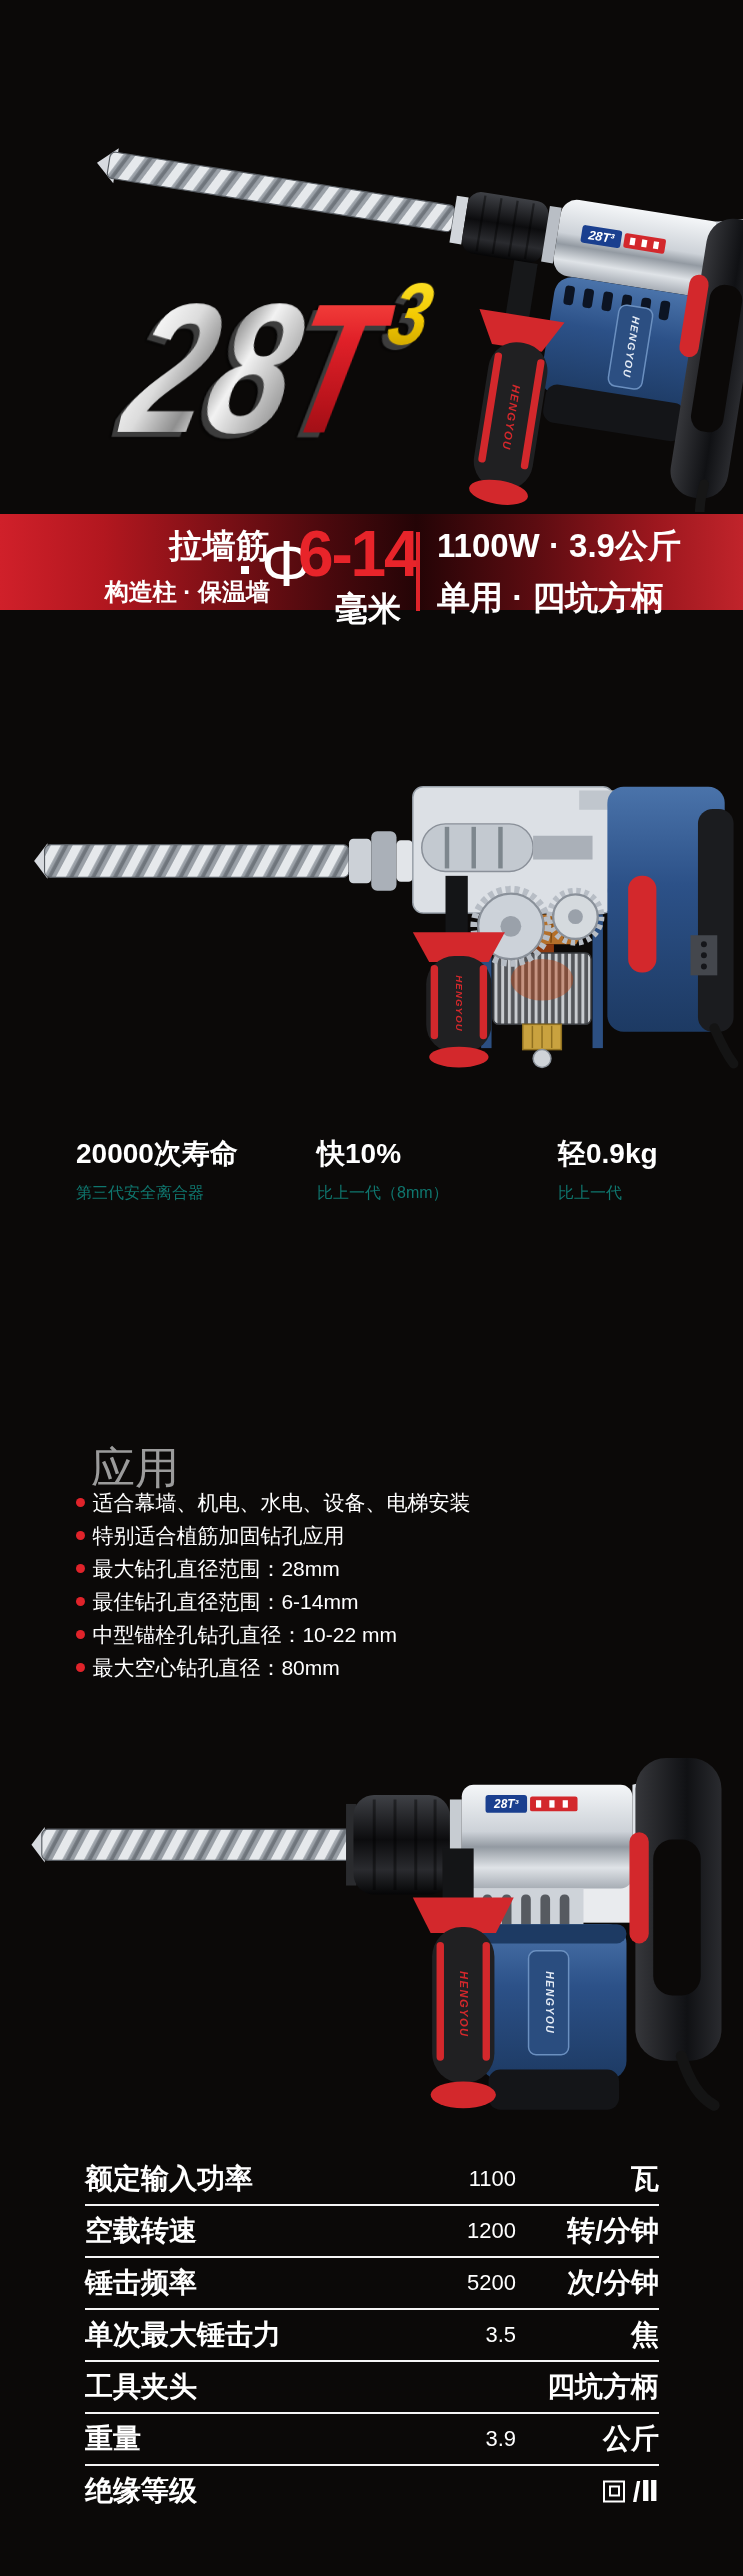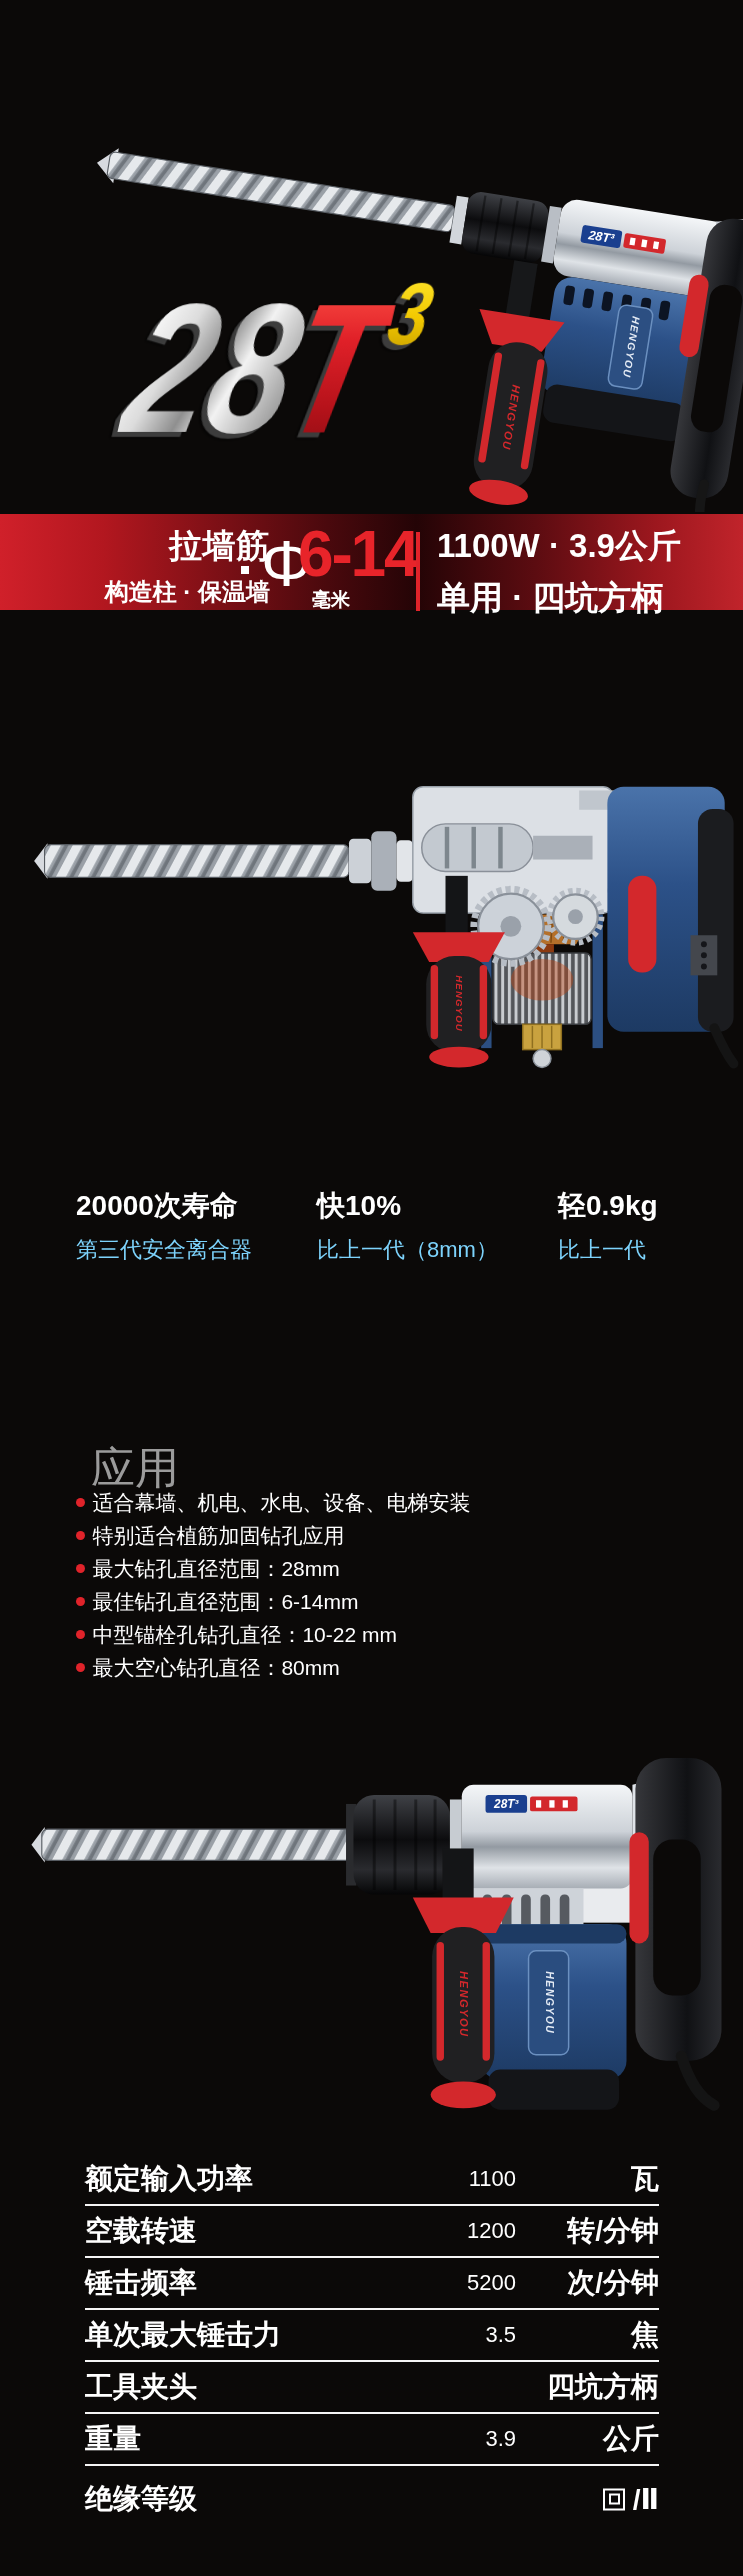--- a/index.html
+++ b/index.html
@@ -36,42 +36,42 @@
   
   .banner{
     left:0;top:514px;width:744px;height:96px;
     background:linear-gradient(90deg,#d0202a 0%,#b2171f 14%,#4a090d 44%,#240406 56%,#5c0c11 72%,#9c171e 88%,#c1242b 100%);
   }
   .banner .b-left{left:0;top:9.7px;width:270px;text-align:right;font-size:33px;font-weight:bold;letter-spacing:0.7px;}
   .banner .b-dot{left:241px;top:52px;width:8.2px;height:8.2px;background:#fff;}
   .banner .b-left2{left:0;top:62px;width:270px;text-align:right;font-size:24px;font-weight:bold;}
   .banner .b-phi{left:261px;top:10.4px;font-size:64px;font-weight:400;line-height:80px;}
   .banner .b-range{left:298px;top:3px;font-size:64px;font-weight:bold;letter-spacing:-2.2px;}
-  .banner .b-mm{left:261px;top:73px;width:140px;text-align:center;font-size:19px;font-weight:bold;}
+  .banner .b-mm{left:261px;top:73px;width:140px;text-align:right;font-size:33px;font-weight:bold;}
   .banner .b-div{left:416px;top:18px;width:3.7px;height:79px;}
   .banner .b-r1{left:437px;top:9.7px;font-size:33px;font-weight:bold;}
   .banner .b-r2{left:437px;top:62px;font-size:33px;font-weight:bold;}
 
   
-  .highlights{left:76px;top:1189px;display:flex;}
+  .highlights{left:76px;top:1137px;display:flex;}
   .hl{width:241px;}
   .hl:last-child{width:auto;}
   .hl-title{font-size:28px;font-weight:bold;color:#fff;line-height:1.2;}
-  .hl-sub{margin-top:12px;font-size:22px;color:#7dd3fc;}
+  .hl-sub{margin-top:12px;font-size:16px;color:#0f766e;}
 
   
   .app-heading{left:91px;top:1439px;font-size:44px;font-weight:normal;color:#9b9b9b;}
   .bullets{left:76px;top:1486px;}
   .bullet{display:flex;align-items:center;height:33px;font-size:21px;color:#fff;}
   .bullet .dot{width:9px;height:9px;border-radius:50%;margin-right:7.4px;flex:none;}
 
   
   .spec-table{left:85px;top:2154px;width:574px;}
   .spec-row{position:relative;height:50px;border-bottom:2.2px solid #f5f5f5;box-sizing:content-box;}
-  .spec-row:last-child{border-bottom:none;margin-top:8px;}
+  .spec-row:last-child{border-bottom:none;}
   .spec-label{position:absolute;left:0;top:50%;transform:translateY(-50%);font-size:28px;font-weight:bold;}
   .spec-value{position:absolute;right:143px;top:50%;transform:translateY(-50%);font-size:22px;font-weight:500;}
   .spec-unit{position:absolute;right:0;top:50%;transform:translateY(-50%);font-size:28px;font-weight:bold;display:flex;align-items:center;gap:7.4px;}
   .ins-icon{display:inline-flex;width:18px;height:18px;border:2.2px solid #fff;align-items:center;justify-content:center;}
   .ins-icon i{display:block;width:7.4px;height:7.4px;border:2.2px solid #fff;}
 </style>
 </head>
 <body>
 
 <div class="canvas">

